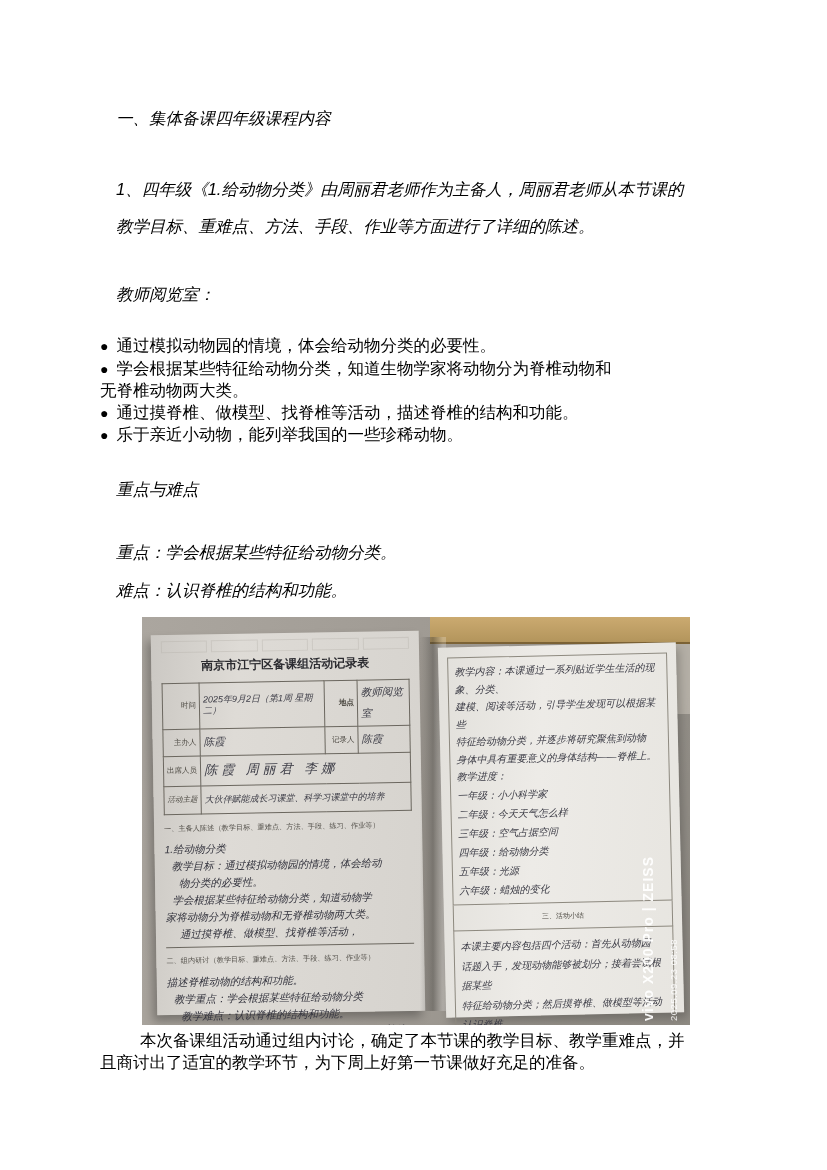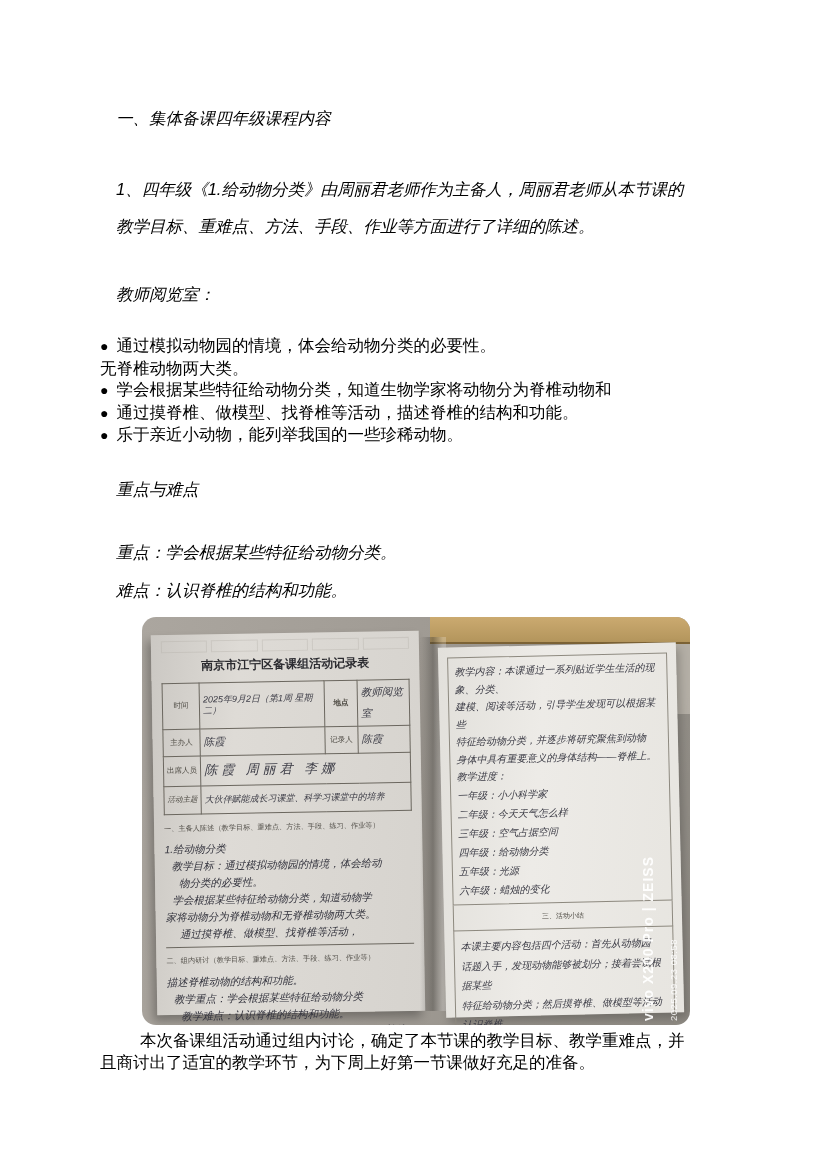--- a/index.html
+++ b/index.html
@@ -14,21 +14,20 @@
   .gap16{height:16px;}
   .gap10{height:10px;}
   .goal-line .blt{font-size:14px;margin-right:8px;}
   .closing .ind{text-indent:40px;}
 
   
   .photo{
     position:relative;width:548px;height:408px;margin:7px 0 5px 42px;
     background:linear-gradient(100deg,#aba69f 0%,#a09b94 45%,#8f8b84 100%);
     overflow:hidden;
-    border-radius:14px;
   }
   .desk{position:absolute;left:288px;top:0;width:260px;height:25px;
     background:linear-gradient(#cbaa70,#b3955c);border-bottom:2px solid #7c6336;}
   .wall{position:absolute;right:0;top:27px;width:26px;height:70px;background:#cfcabf;opacity:.55;}
   .page-left{
     position:absolute;left:12px;top:16px;width:268px;height:380px;
     transform:rotate(-1deg);
     background:linear-gradient(95deg,#cbc8c3,#dedbd6 30%,#d6d3ce);
     box-shadow:-4px 6px 10px rgba(0,0,0,.28);
     padding:6px 10px;box-sizing:border-box;
@@ -40,21 +39,21 @@
     box-shadow:3px 6px 10px rgba(0,0,0,.22);
     padding:10px 9px;box-sizing:border-box;
   }
   .fold{position:absolute;left:278px;top:20px;width:26px;height:374px;
     background:linear-gradient(90deg,rgba(60,58,54,0),rgba(60,58,54,.38) 50%,rgba(255,255,255,.22) 88%);}
   .faint-row{height:12px;margin-bottom:3px;opacity:.4;display:flex;gap:4px;}
   .faint-row i{display:block;border:1px solid #b6b2ab;flex:1;}
   .nb-title{text-align:center;font-weight:bold;font-size:12px;color:#2b2b30;margin:1px 0 5px;}
   .nb-form{width:100%;border-collapse:collapse;table-layout:fixed;}
   .nb-form td{border:1px solid #6b675f;padding:1px 3px;vertical-align:middle;}
-  .nb-form .lbl{font-size:7.5px;color:#4c4942;text-align:center;}
+  .nb-form .lbl{font-size:7.5px;color:#4c4942;text-align:right;}
   .hw{font-style:italic;color:#3b3b45;}
   .hw-sm{font-size:9px;line-height:11px;}
   .hw-md{font-size:10.5px;}
   .hw-lg{font-size:13px;letter-spacing:4px;}
   .printed-line{font-size:7.2px;color:#55524c;margin:3px 0 2px;white-space:nowrap;overflow:hidden;}
   .printed-line.top-rule{border-top:1px solid #6b675f;padding-top:2px;margin-top:4px;}
   .hw-lines div{font-size:10.5px;line-height:17px;color:#34343e;font-style:italic;white-space:nowrap;overflow:hidden;}
   .hw-lines div:nth-child(2n){padding-left:7px;}
   .hw-lines div:nth-child(3n){padding-left:14px;}
   .rp-box{border:1px solid #8d897f;padding:5px 6px 4px;}
@@ -89,24 +88,24 @@
   <div class="gap14"></div>
 
   <p>教师阅览室：</p>
   <div class="gap14"></div>
 
   <div>
     <div class="goal-line">
       <span class="blt">●</span><span>通过模拟动物园的情境，体会给动物分类的必要性。</span>
     </div>
     <div class="goal-line">
+      <span class="blt">●</span><span>学会根据某些特征给动物分类，知道生物学家将动物分为脊椎动物和</span>
+    </div>
+    <div class="goal-line">
       <span>无脊椎动物两大类。</span>
-    </div>
-    <div class="goal-line">
-      <span class="blt">●</span><span>学会根据某些特征给动物分类，知道生物学家将动物分为脊椎动物和</span>
     </div>
     <div class="goal-line">
       <span class="blt">●</span><span>通过摸脊椎、做模型、找脊椎等活动，描述脊椎的结构和功能。</span>
     </div>
     <div class="goal-line">
       <span class="blt">●</span><span>乐于亲近小动物，能列举我国的一些珍稀动物。</span>
     </div>
   </div>
   <div class="gap16"></div>
 

